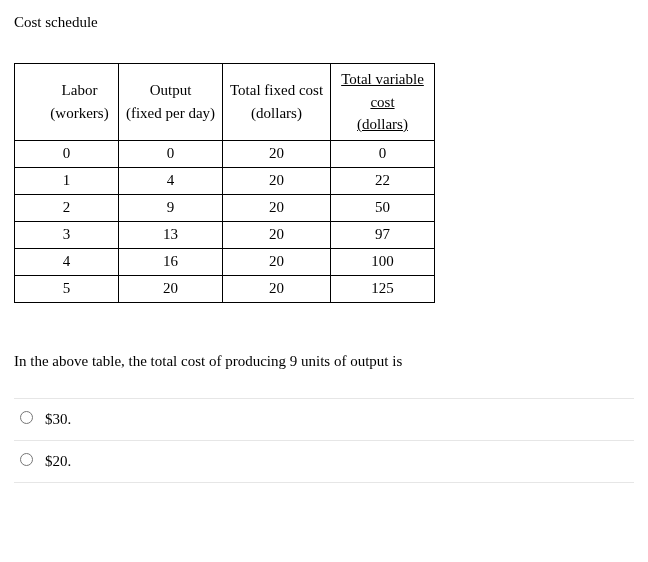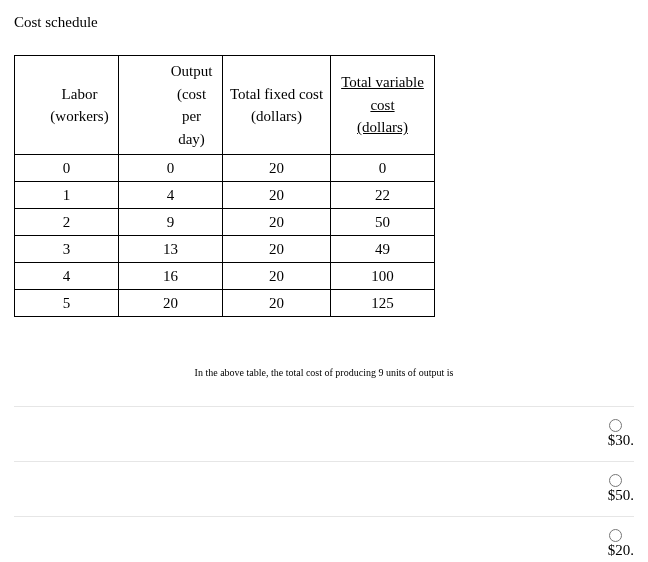--- a/index.html
+++ b/index.html
@@ -10,58 +10,56 @@
     body {
       font-family: 'Times New Roman', Times, serif;
       font-size: 15px;
       color: #000;
       background: #fff;
       padding: 14px;
       width: 648px;
     }
     .title {
       font-size: 15px;
-      margin-bottom: 24px;
+      margin-bottom: 32px;
     }
     table {
       border-collapse: collapse;
       margin-bottom: 50px;
     }
     th, td {
       border: 1px solid #000;
       text-align: center;
       vertical-align: middle;
       font-weight: normal;
       padding: 4px 6px;
     }
     th {
       height: 58px;
       line-height: 1.5;
     }
     td {
       height: 27px;
     }
     .col-labor { width: 104px; padding-left: 32px; }
-    .col-output { width: 104px; padding-left: 48px; }
+    .col-output { width: 104px; }
     .col-fixed { width: 108px; }
     .col-variable { width: 104px; text-decoration: underline; }
     .question {
-      font-size: 10px;
+      font-size: 15px;
       margin-bottom: 28px;
-      text-align: center;
     }
     .options {
       width: 100%;
     }
     .option-row {
       display: flex;
-      align-items: flex-end;
+      align-items: flex-start;
       padding: 12px 0 12px 6px;
       border-top: 1px solid #e6e6e6;
-      flex-direction: column;
     }
     .option-row:last-child {
       border-bottom: 1px solid #e6e6e6;
     }
     .option-row input[type="radio"] {
       margin-right: 12px;
       width: 13px;
       height: 13px;
     }
     .option-row label {
@@ -78,21 +76,21 @@
 <div class="title">Cost schedule</div>
 
 <table>
   <thead>
     <tr>
       <th class="col-labor">
         <span class="header-line">Labor (workers)</span>
       </th>
       <th class="col-output">
         <span class="header-line">Output</span>
-        <span class="header-line">(cost per day)</span>
+        <span class="header-line">(fixed per day)</span>
       </th>
       <th class="col-fixed">
         <span class="header-line">Total fixed cost</span>
         <span class="header-line">(dollars)</span>
       </th>
       <th class="col-variable">
         <span class="header-line">Total variable</span>
         <span class="header-line">cost</span>
         <span class="header-line">(dollars)</span>
       </th>
@@ -114,21 +112,21 @@
     <tr>
       <td>2</td>
       <td>9</td>
       <td>20</td>
       <td>50</td>
     </tr>
     <tr>
       <td>3</td>
       <td>13</td>
       <td>20</td>
-      <td>49</td>
+      <td>97</td>
     </tr>
     <tr>
       <td>4</td>
       <td>16</td>
       <td>20</td>
       <td>100</td>
     </tr>
     <tr>
       <td>5</td>
       <td>20</td>
@@ -139,20 +137,16 @@
 </table>
 
 <div class="question">In the above table, the total cost of producing 9 units of output is</div>
 
 <div class="options">
   <div class="option-row">
     <input type="radio" name="answer" id="opt0" style="">
     <label for="opt0">$30.</label>
   </div>
   <div class="option-row">
-    <input type="radio" name="answer" id="opt1" style="">
-    <label for="opt1">$50.</label>
-  </div>
-  <div class="option-row">
     <input type="radio" name="answer" id="opt3" style="">
     <label for="opt3">$20.</label>
   </div>
 </div>
 
 </body></html>

